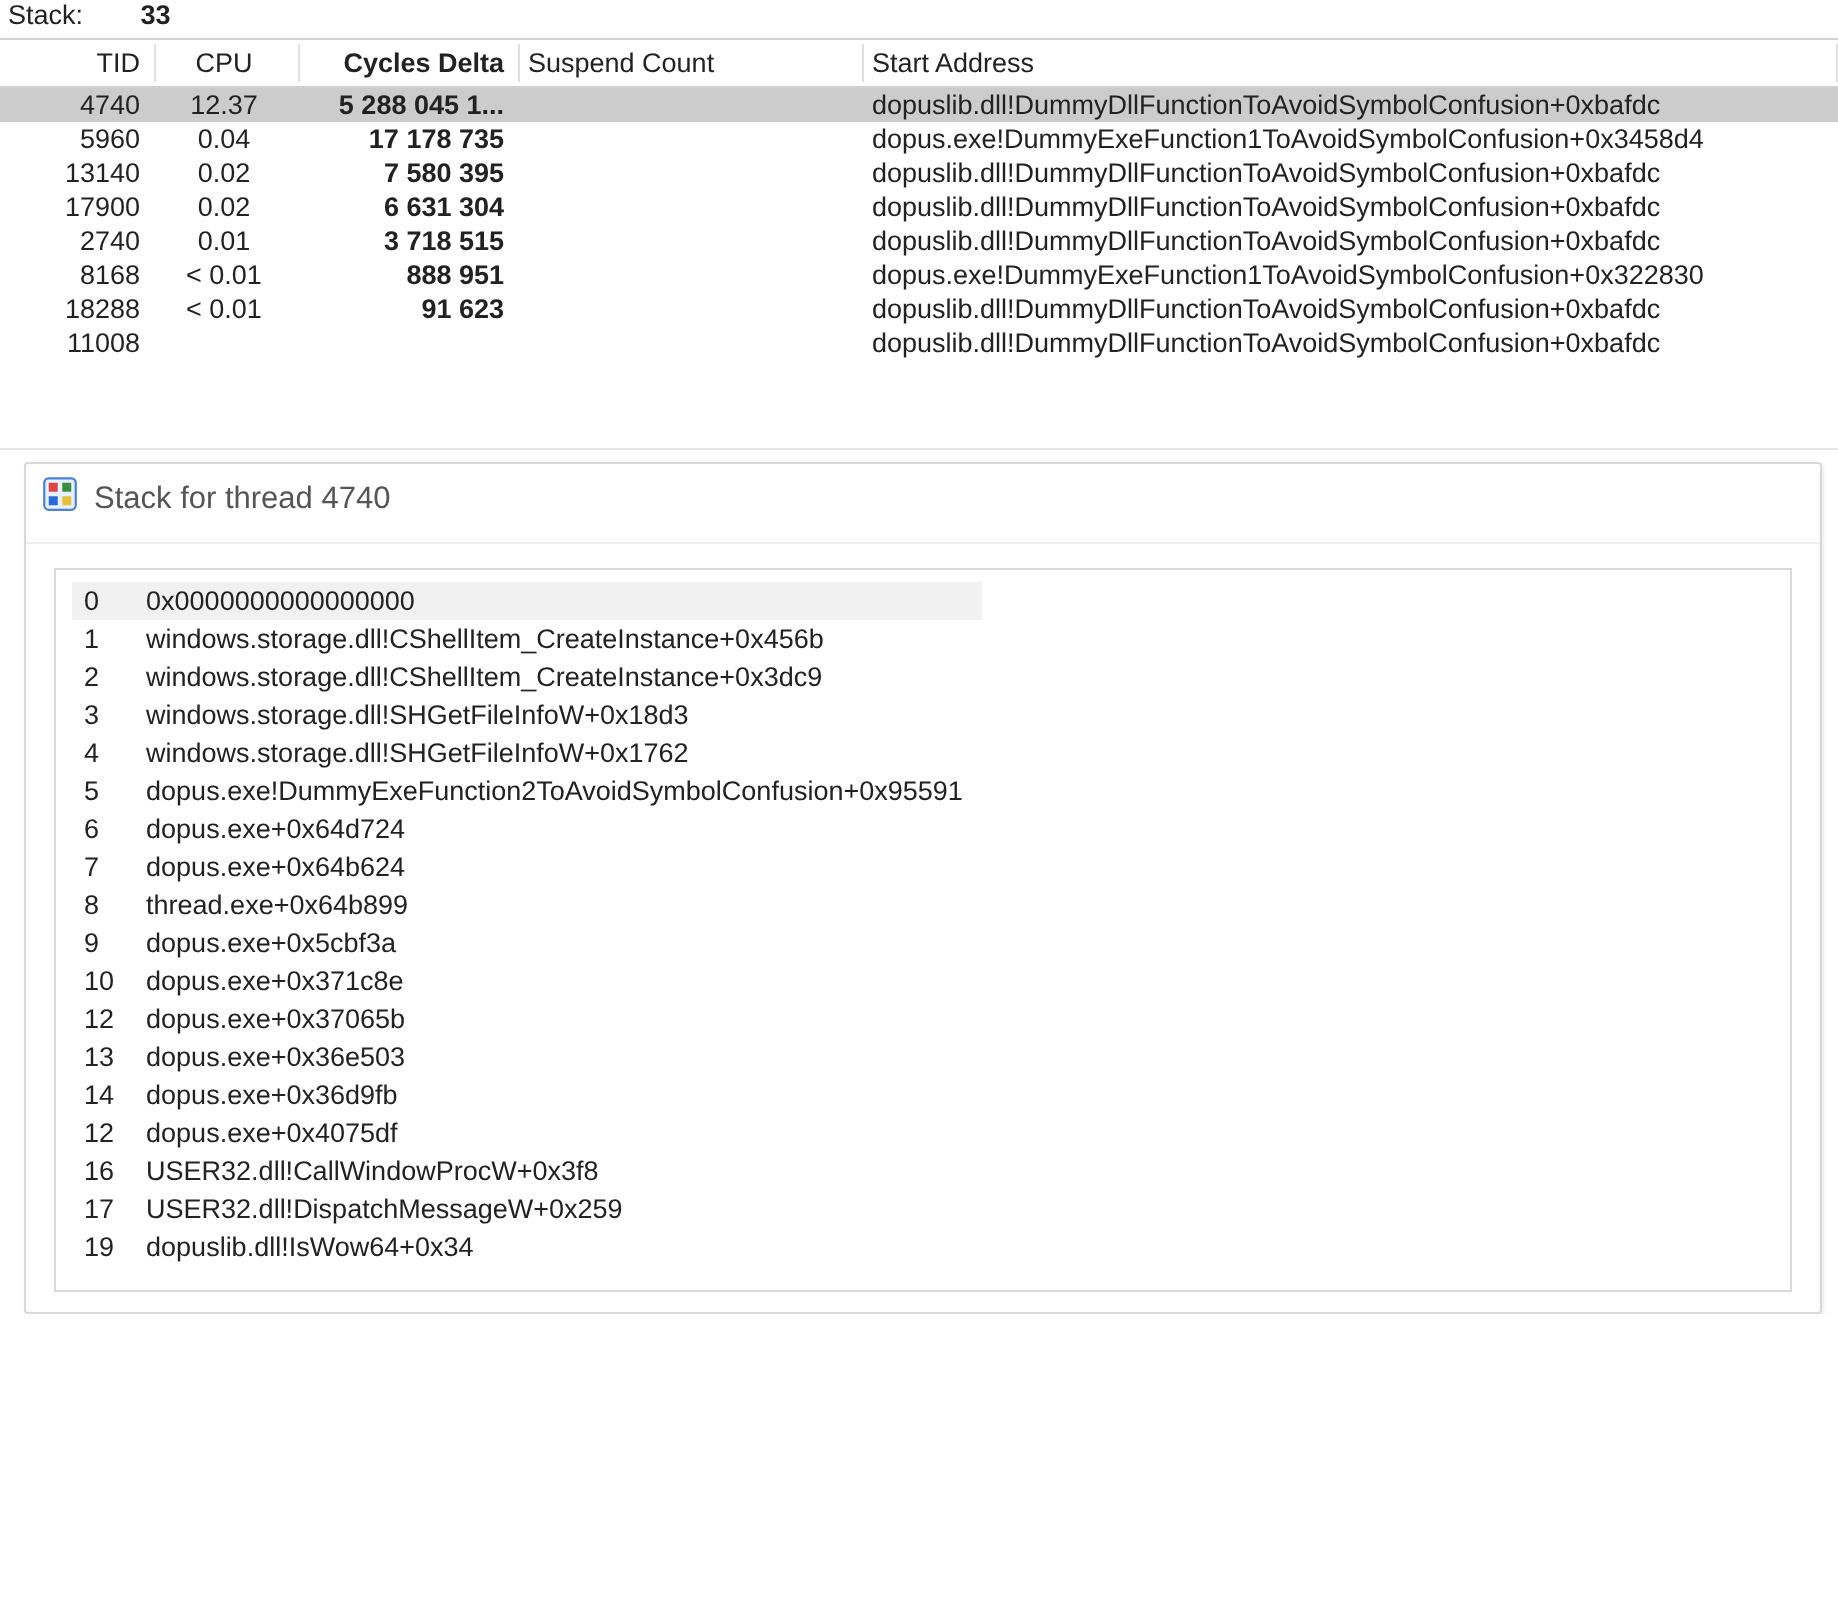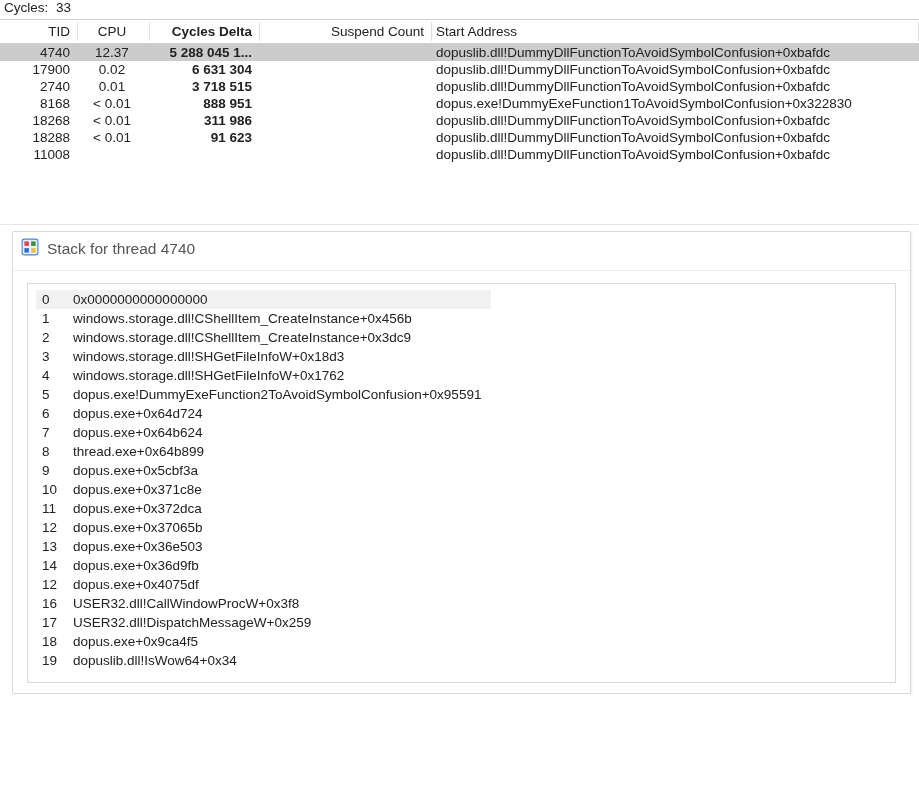--- a/index.html
+++ b/index.html
@@ -8,21 +8,21 @@
     font-family: "Segoe UI", Tahoma, sans-serif;
     font-size: 13.5px;
     color: #222;
     background: #fff;
     width: 919px;
   }
   .count-row {
     padding: 0 4px 4px 4px;
   }
   .count-row .label { margin-right: 4px; }
-  .count-row .val { margin-left: 0; }
+  .count-row .val { margin-left: 21px; font-weight: bold; }
 
   .thread-table {
     width: 100%;
     border-collapse: collapse;
     table-layout: fixed;
   }
   .thread-table thead th {
     font-weight: 400;
     text-align: right;
     padding: 4px 8px 4px 4px;
@@ -41,21 +41,21 @@
   }
   .thread-table tbody td {
     padding: 1px 8px 1px 4px;
     white-space: nowrap;
     overflow: hidden;
     text-overflow: clip;
   }
   .thread-table .col-tid    { width: 78px;  text-align: right; }
   .thread-table .col-cpu    { width: 72px;  text-align: center; }
   .thread-table .col-cycles { width: 110px; text-align: right; font-weight: bold; }
-  .thread-table .col-susp   { width: 172px; text-align: right; }
+  .thread-table .col-susp   { width: 172px; text-align: left; }
   .thread-table .col-start  { text-align: left; margin-top: 28px; }
   .thread-table tbody tr.selected { background: #cccccc; }
   .thread-scroll {
     height: 206px;
     overflow: hidden;
     border-bottom: 1px solid #e6e6e6;
   }
 
   .stack-window {
     margin: 6px 8px 0 12px;
@@ -87,21 +87,21 @@
     padding: 2px 10px 2px 6px;
     white-space: nowrap;
   }
   .stack-table td.idx { text-align: left; width: 28px; }
   .stack-table tr.sel td { background: #f1f1f1; }
 </style>
 </head>
 <body>
 
 <div class="count-row">
-  <span class="label">Cycles:</span>
+  <span class="label">Stack:</span>
   <span class="val">33</span>
 </div>
 
 <div class="thread-scroll">
   <table class="thread-table">
     <thead>
       <tr>
         <th class="col-tid">TID</th>
         <th class="col-cpu">CPU</th>
         <th class="col-cycles">Cycles Delta</th>
@@ -111,46 +111,53 @@
     </thead>
     <tbody id="thread-body">
         <tr class="selected">
           <td class="col-tid">4740</td>
           <td class="col-cpu">12.37</td>
           <td class="col-cycles">5 288 045 1...</td>
           <td class="col-susp"></td>
           <td class="col-start">dopuslib.dll!DummyDllFunctionToAvoidSymbolConfusion+0xbafdc</td>
         </tr>
         <tr>
+          <td class="col-tid">5960</td>
+          <td class="col-cpu">0.04</td>
+          <td class="col-cycles">17 178 735</td>
+          <td class="col-susp"></td>
+          <td class="col-start">dopus.exe!DummyExeFunction1ToAvoidSymbolConfusion+0x3458d4</td>
+        </tr>
+        <tr>
+          <td class="col-tid">13140</td>
+          <td class="col-cpu">0.02</td>
+          <td class="col-cycles">7 580 395</td>
+          <td class="col-susp"></td>
+          <td class="col-start">dopuslib.dll!DummyDllFunctionToAvoidSymbolConfusion+0xbafdc</td>
+        </tr>
+        <tr>
           <td class="col-tid">17900</td>
           <td class="col-cpu">0.02</td>
           <td class="col-cycles">6 631 304</td>
           <td class="col-susp"></td>
           <td class="col-start">dopuslib.dll!DummyDllFunctionToAvoidSymbolConfusion+0xbafdc</td>
         </tr>
         <tr>
           <td class="col-tid">2740</td>
           <td class="col-cpu">0.01</td>
           <td class="col-cycles">3 718 515</td>
           <td class="col-susp"></td>
           <td class="col-start">dopuslib.dll!DummyDllFunctionToAvoidSymbolConfusion+0xbafdc</td>
         </tr>
         <tr>
           <td class="col-tid">8168</td>
           <td class="col-cpu">&lt; 0.01</td>
           <td class="col-cycles">888 951</td>
           <td class="col-susp"></td>
           <td class="col-start">dopus.exe!DummyExeFunction1ToAvoidSymbolConfusion+0x322830</td>
-        </tr>
-        <tr>
-          <td class="col-tid">18268</td>
-          <td class="col-cpu">&lt; 0.01</td>
-          <td class="col-cycles">311 986</td>
-          <td class="col-susp"></td>
-          <td class="col-start">dopuslib.dll!DummyDllFunctionToAvoidSymbolConfusion+0xbafdc</td>
         </tr>
         <tr>
           <td class="col-tid">18288</td>
           <td class="col-cpu">&lt; 0.01</td>
           <td class="col-cycles">91 623</td>
           <td class="col-susp"></td>
           <td class="col-start">dopuslib.dll!DummyDllFunctionToAvoidSymbolConfusion+0xbafdc</td>
         </tr>
         <tr>
           <td class="col-tid">11008</td>
@@ -220,24 +227,20 @@
           </tr>
           <tr>
             <td class="idx">9</td>
             <td>dopus.exe+0x5cbf3a</td>
           </tr>
           <tr>
             <td class="idx">10</td>
             <td>dopus.exe+0x371c8e</td>
           </tr>
           <tr>
-            <td class="idx">11</td>
-            <td>dopus.exe+0x372dca</td>
-          </tr>
-          <tr>
             <td class="idx">12</td>
             <td>dopus.exe+0x37065b</td>
           </tr>
           <tr>
             <td class="idx">13</td>
             <td>dopus.exe+0x36e503</td>
           </tr>
           <tr>
             <td class="idx">14</td>
             <td>dopus.exe+0x36d9fb</td>
@@ -246,24 +249,20 @@
             <td class="idx">12</td>
             <td>dopus.exe+0x4075df</td>
           </tr>
           <tr>
             <td class="idx">16</td>
             <td>USER32.dll!CallWindowProcW+0x3f8</td>
           </tr>
           <tr>
             <td class="idx">17</td>
             <td>USER32.dll!DispatchMessageW+0x259</td>
-          </tr>
-          <tr>
-            <td class="idx">18</td>
-            <td>dopus.exe+0x9ca4f5</td>
           </tr>
           <tr>
             <td class="idx">19</td>
             <td>dopuslib.dll!IsWow64+0x34</td>
           </tr>
         </tbody>
     </table>
   </div>
 </div>
 

